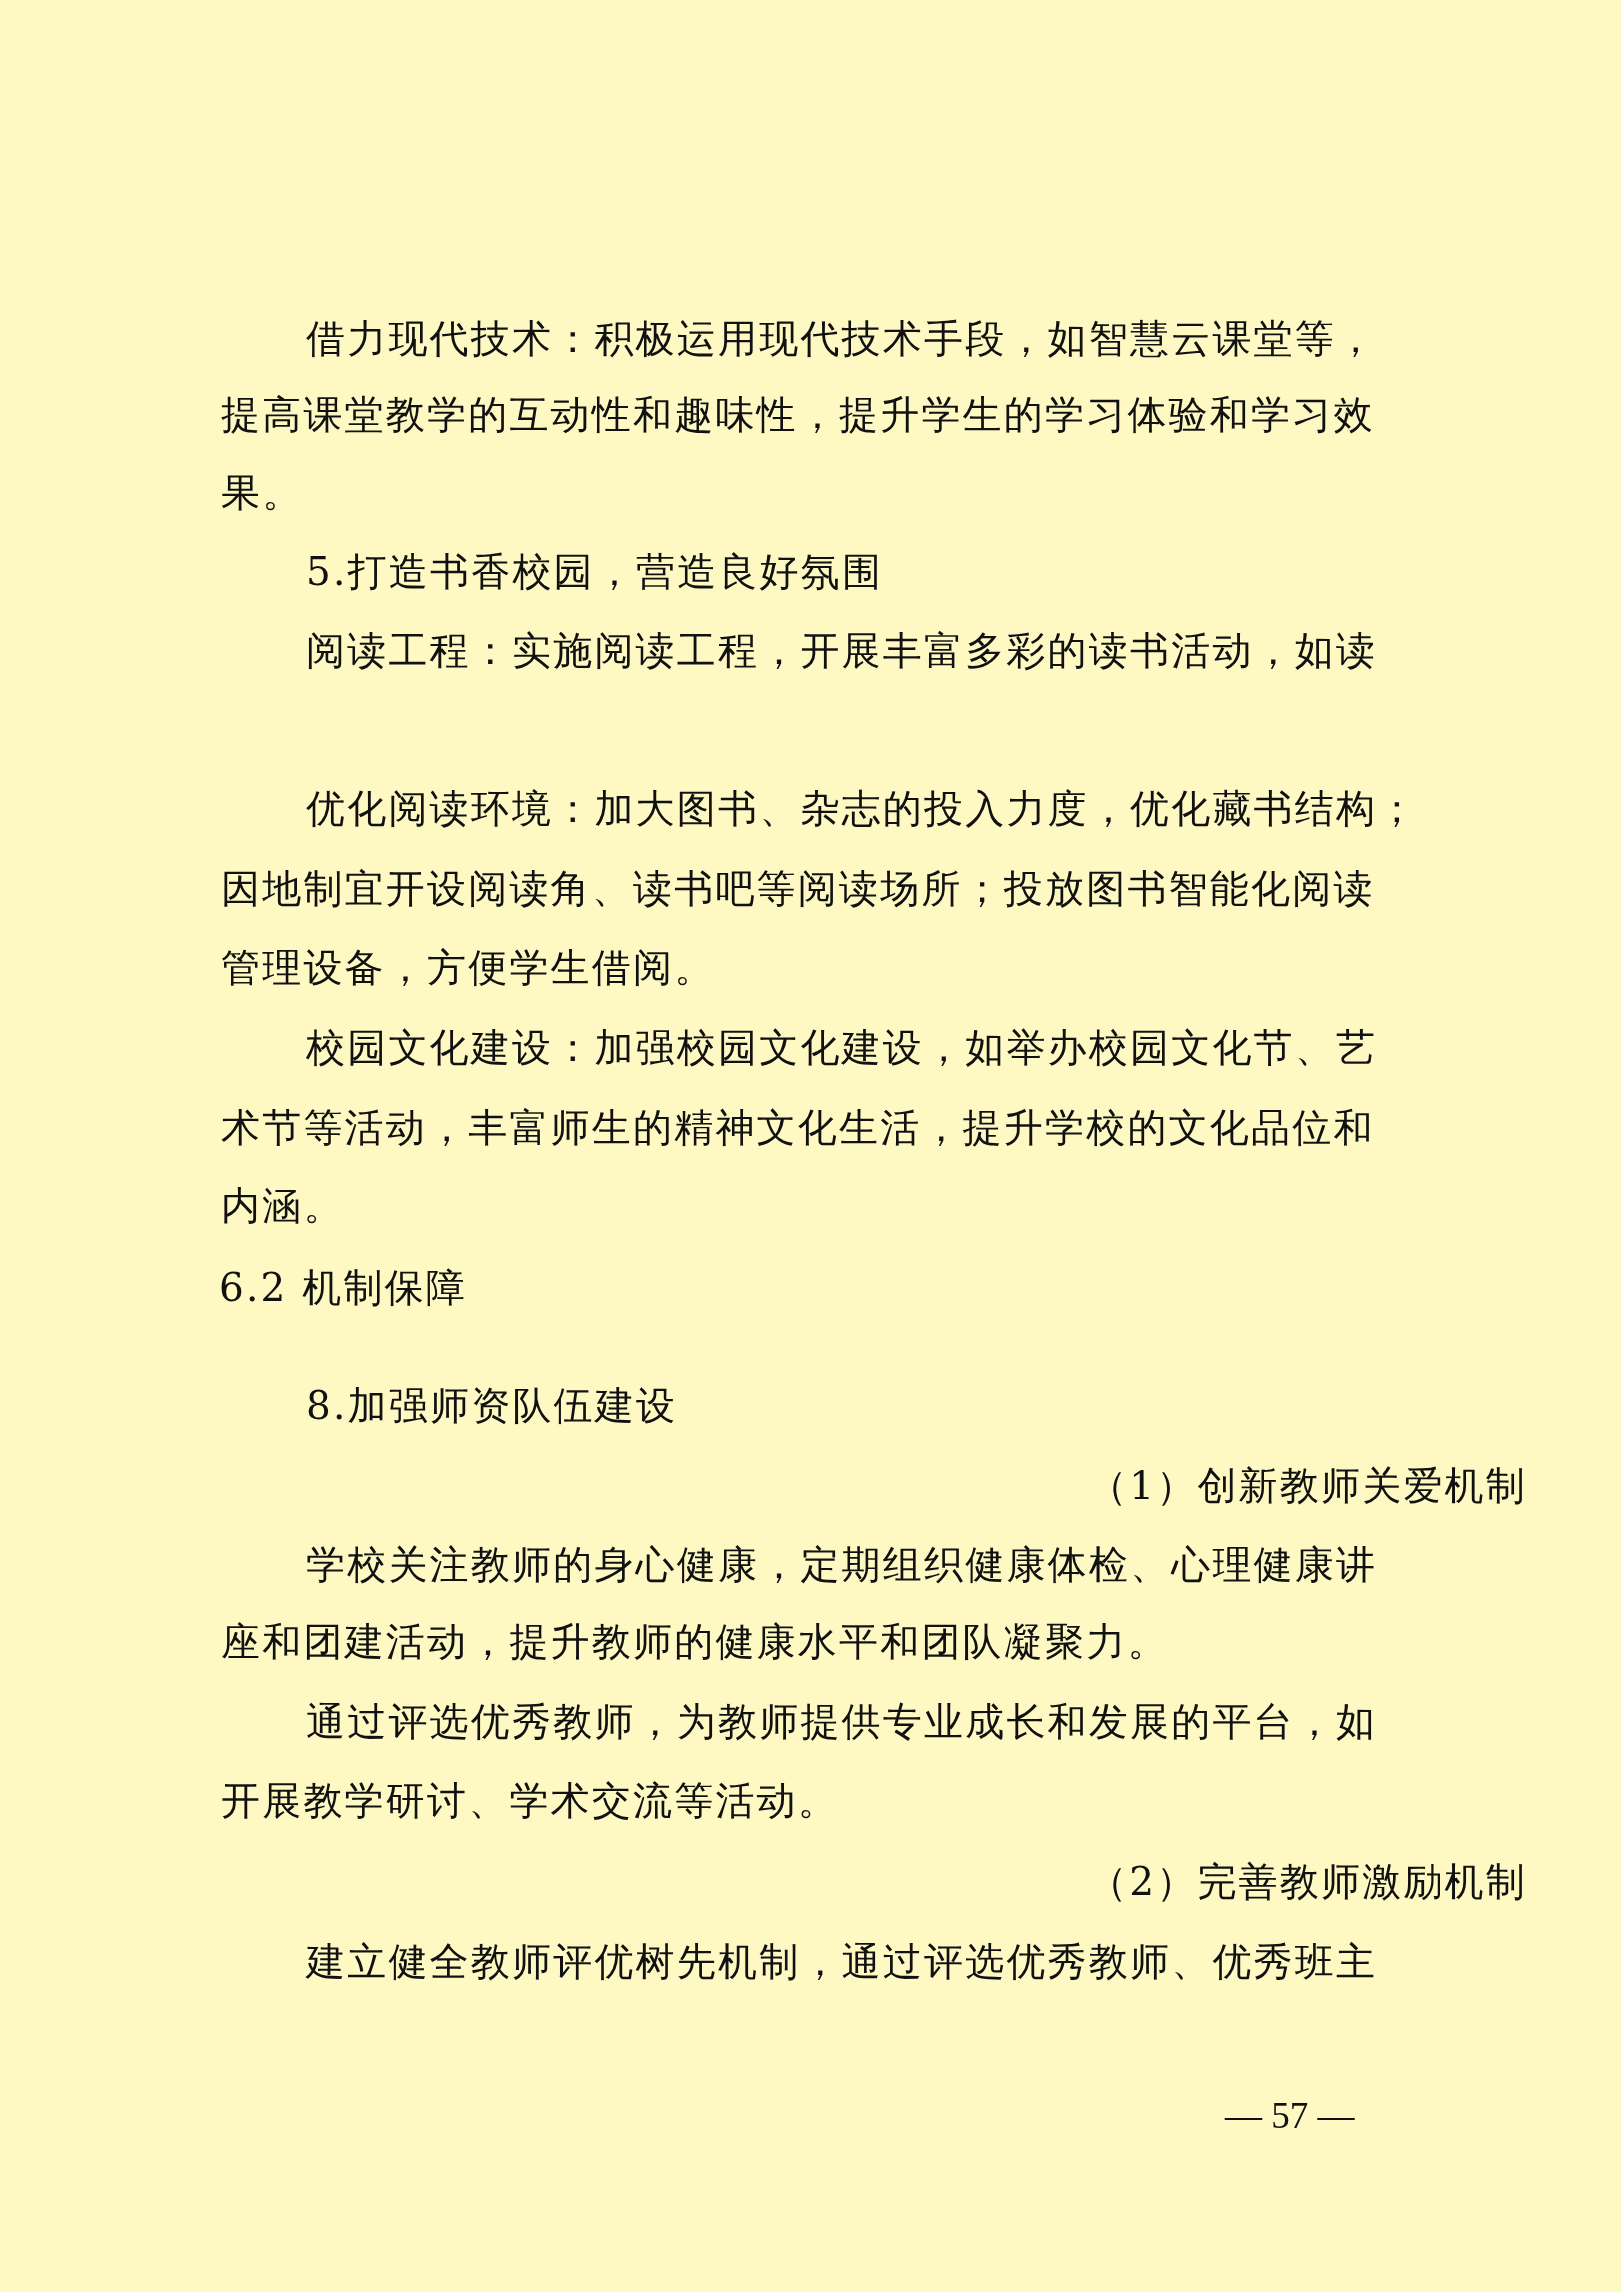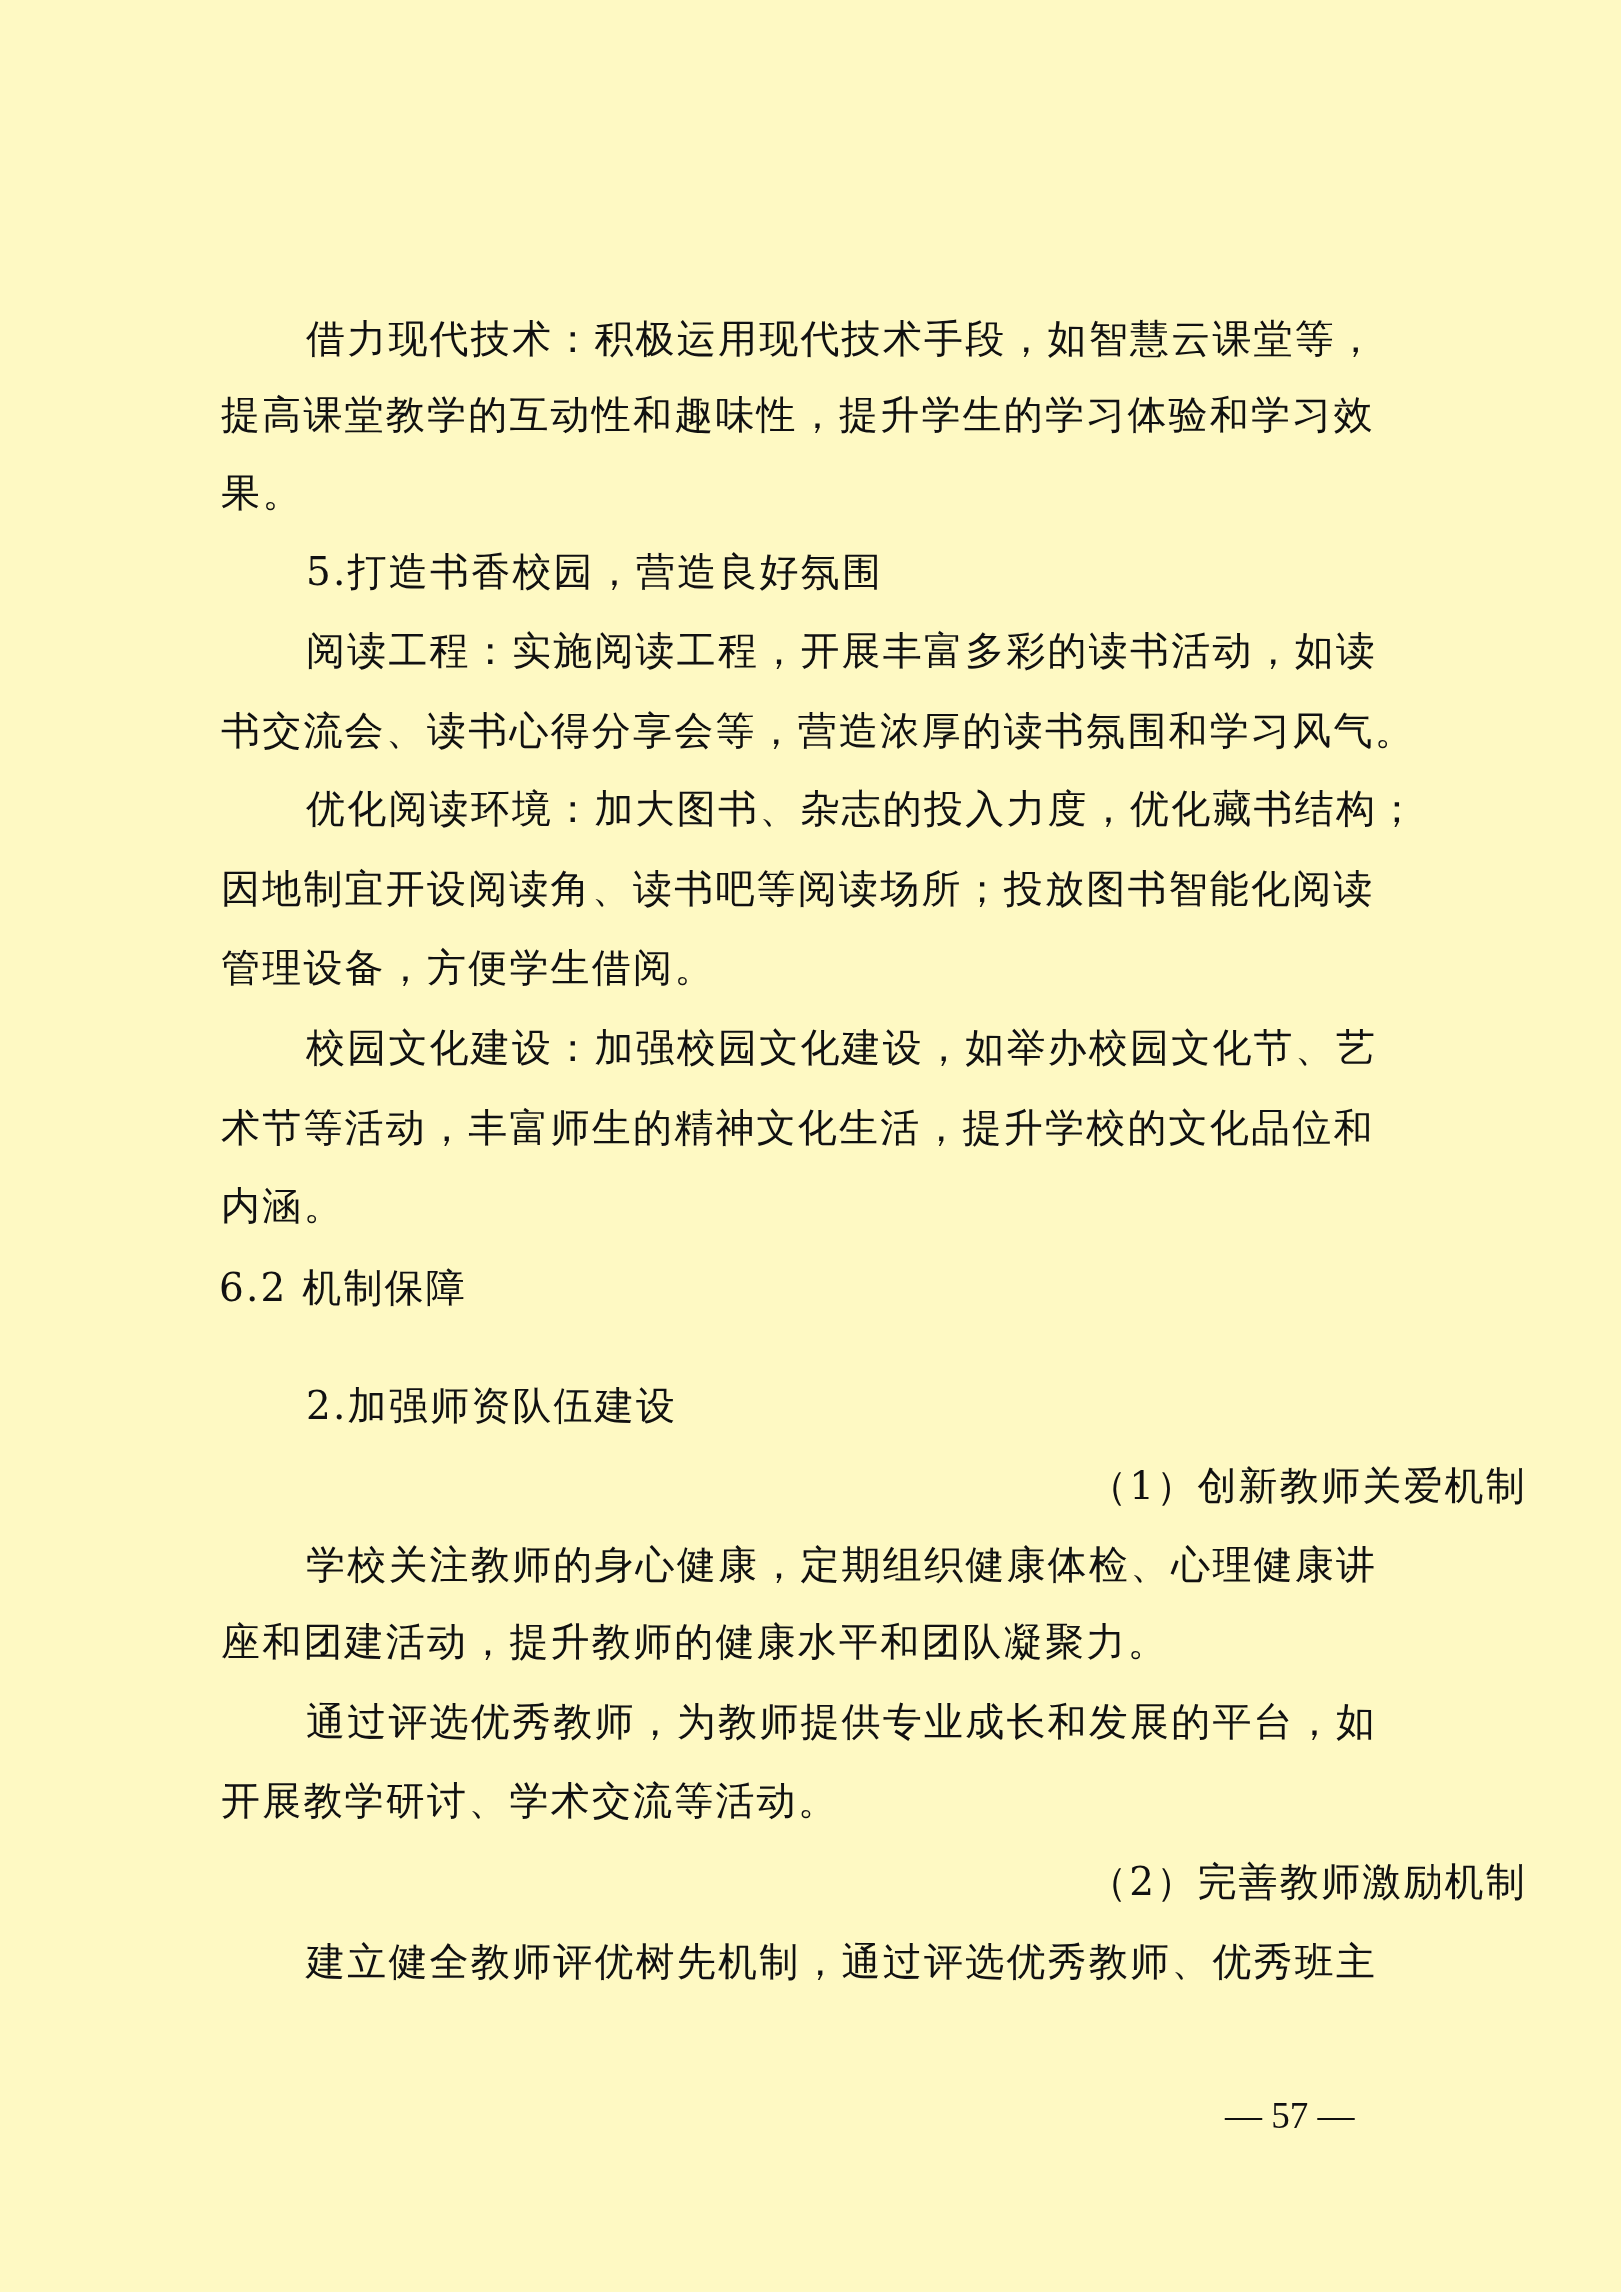--- a/index.html
+++ b/index.html
@@ -39,33 +39,32 @@
 
 <div class="page">
 
   <div class="line indent" style="top:309px">借力现代技术：积极运用现代技术手段，如智慧云课堂等，</div>
   <div class="line" style="top:385px">提高课堂教学的互动性和趣味性，提升学生的学习体验和学习效</div>
   <div class="line" style="top:463px">果。</div>
 
   <div class="line indent" style="top:542px">5.打造书香校园，营造良好氛围</div>
 
   <div class="line indent" style="top:621px">阅读工程：实施阅读工程，开展丰富多彩的读书活动，如读</div>
-  <div class="line" style="top:701px">书交流会、读书心得分享会等，营造浓厚的读书氛围和学习风气。</div>
 
   <div class="line indent" style="top:779px">优化阅读环境：加大图书、杂志的投入力度，优化藏书结构；</div>
   <div class="line" style="top:859px">因地制宜开设阅读角、读书吧等阅读场所；投放图书智能化阅读</div>
   <div class="line" style="top:938px">管理设备，方便学生借阅。</div>
 
   <div class="line indent" style="top:1018px">校园文化建设：加强校园文化建设，如举办校园文化节、艺</div>
   <div class="line" style="top:1098px">术节等活动，丰富师生的精神文化生活，提升学校的文化品位和</div>
   <div class="line" style="top:1176px">内涵。</div>
 
   <div class="line heading" style="top:1258px">6.2 机制保障</div>
 
-  <div class="line indent" style="top:1376px">2.加强师资队伍建设</div>
+  <div class="line indent" style="top:1376px">8.加强师资队伍建设</div>
 
   <div class="line sub" style="top:1456px">（1）创新教师关爱机制</div>
 
   <div class="line indent" style="top:1535px">学校关注教师的身心健康，定期组织健康体检、心理健康讲</div>
   <div class="line" style="top:1612px">座和团建活动，提升教师的健康水平和团队凝聚力。</div>
 
   <div class="line indent" style="top:1692px">通过评选优秀教师，为教师提供专业成长和发展的平台，如</div>
   <div class="line" style="top:1771px">开展教学研讨、学术交流等活动。</div>
 
   <div class="line sub" style="top:1852px">（2）完善教师激励机制</div>

